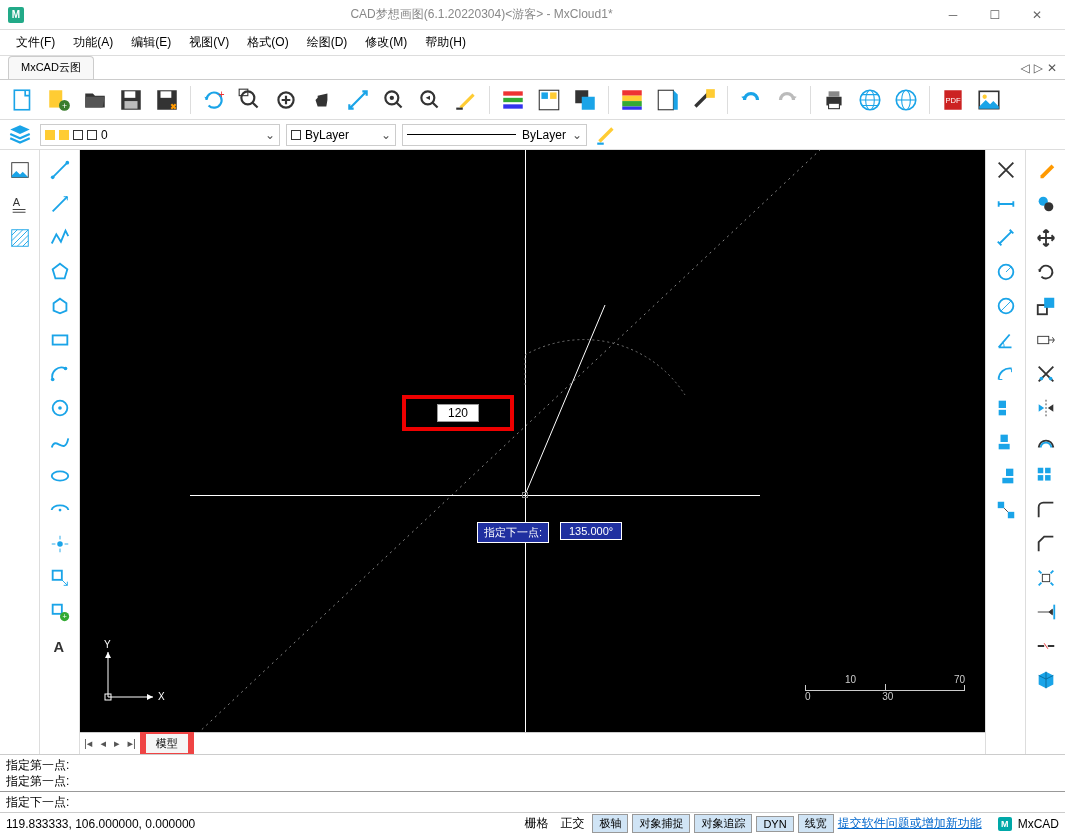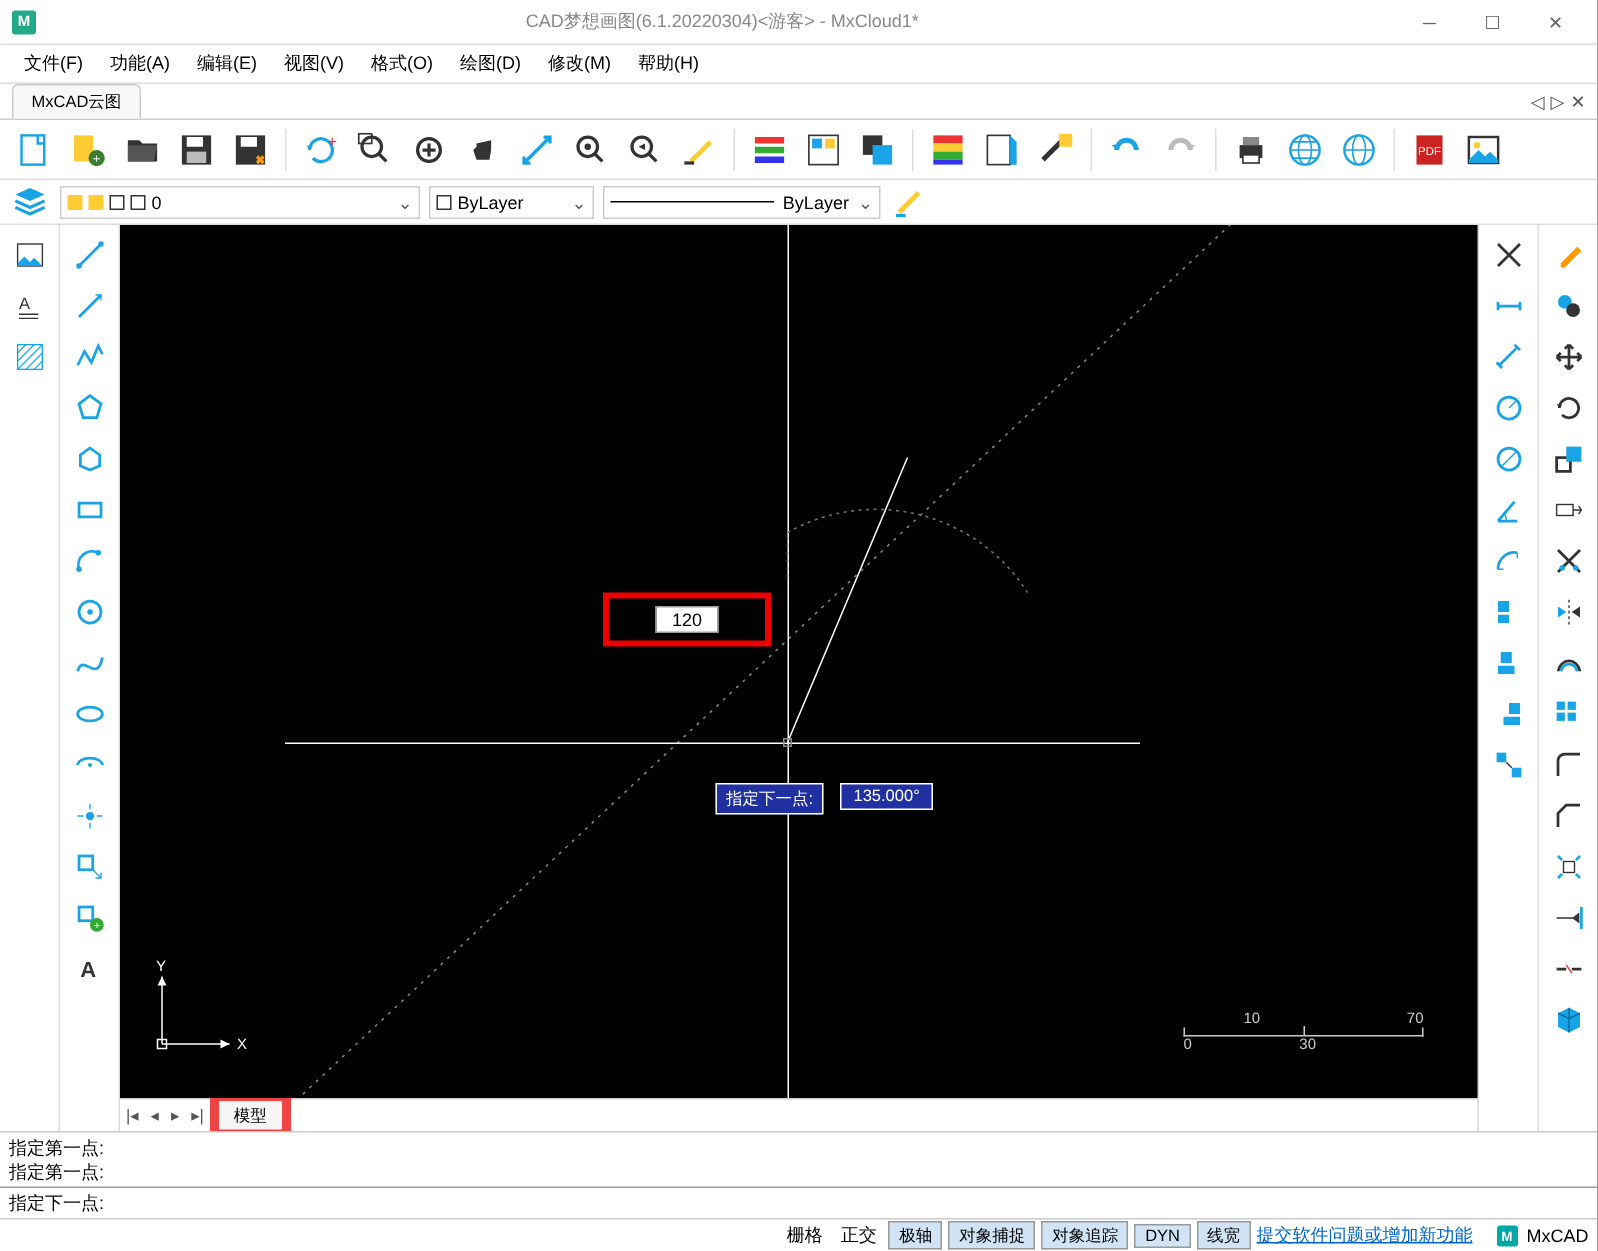--- a/index.html
+++ b/index.html
@@ -49,21 +49,21 @@
 
 .cross-v { position: absolute; left: 445px; top: 0; bottom: 0; width: 1px; background: #fff; }
 .cross-h { position: absolute; top: 345px; left: 110px; width: 570px; height: 1px; background: #fff; }
 .diag { position: absolute; left: 0; top: 0; width: 100%; height: 100%; }
 .inputbox-wrap { position: absolute; left: 322px; top: 245px; width: 112px; height: 36px; border: 4px solid #e00; display: flex; align-items: center; justify-content: center; }
 .inputbox { background: #fff; color: #000; padding: 1px 10px; font-size: 12px; border: 1px solid #999; }
 .prompt { position: absolute; left: 397px; top: 372px; background: #2030a0; color: #fff; padding: 2px 6px; font-size: 11px; border: 1px solid #fff; }
 .angle { position: absolute; left: 480px; top: 372px; background: #2030a0; color: #fff; padding: 2px 8px; font-size: 11px; border: 1px solid #fff; }
 .ucs { position: absolute; left: 18px; bottom: 18px; color: #fff; font-size: 11px; }
 .ucs svg { overflow: visible; }
-.ruler { position: absolute; right: 36px; bottom: 30px; color: #ccc; font-size: 10px; text-align: center; }
+.ruler { position: absolute; right: 20px; bottom: 30px; color: #ccc; font-size: 10px; text-align: center; }
 .ruler .bar { width: 160px; height: 6px; border: 1px solid #ccc; border-top: none; position: relative; }
 .ruler .bar::after { content: ""; position: absolute; left: 50%; top: -1px; bottom: 0; width: 1px; background: #ccc; }
 .ruler .labels-bot { display: flex; justify-content: space-between; width: 160px; }
 .smallsq { position: absolute; width: 6px; height: 6px; border: 1px solid #888; }
 </style>
 </head>
 <body>
 
 <div class="titlebar">
   <span class="logo">M</span>
@@ -639,20 +639,21 @@
 
 <div class="cmdarea">
   <div class="cmdline">指定第一点:</div>
   <div class="cmdline">指定第一点:</div>
 </div>
 <div class="cmdarea" style="border-top:1px solid #999">
   <div class="cmdline">指定下一点:</div>
 </div>
 
 <div class="statusbar">
+  <span class="coords">119.833333,  106.000000,  0.000000</span>
   <span class="spacer"></span>
   <span class="sbtext">栅格</span>
   <span class="sbtext">正交</span>
   <span class="sbbtn active">极轴</span>
   <span class="sbbtn active">对象捕捉</span>
   <span class="sbbtn active">对象追踪</span>
   <span class="sbbtn active">DYN</span>
   <span class="sbbtn active">线宽</span>
   <span class="sblink">提交软件问题或增加新功能</span>
   <span style="width:8px"></span>

